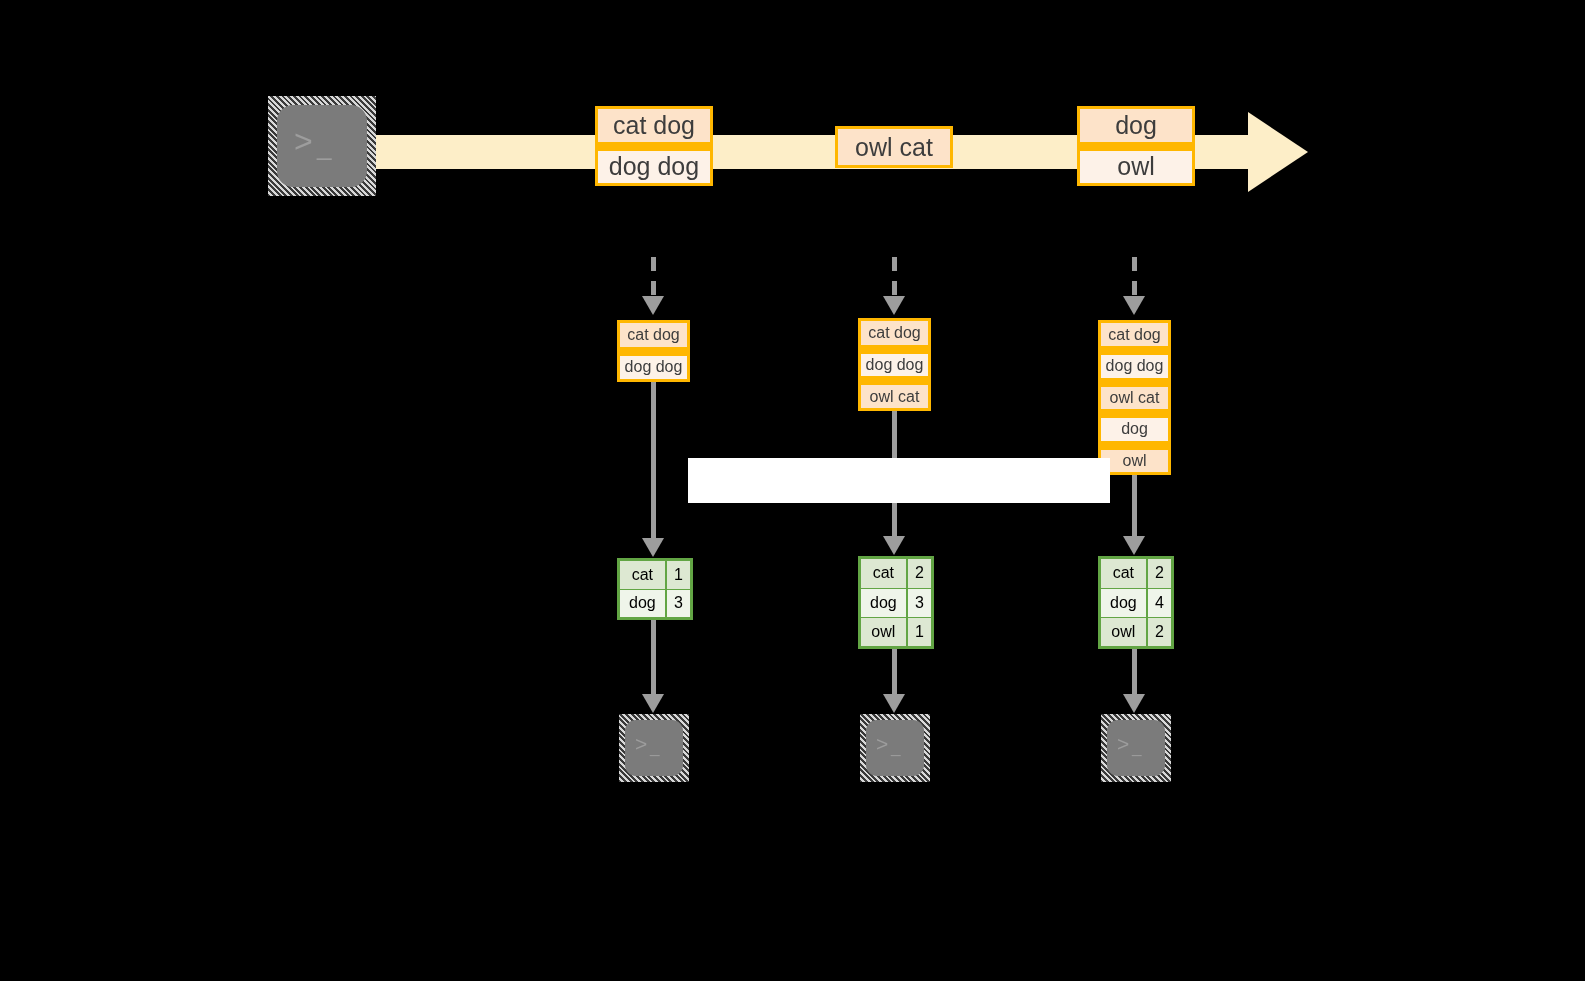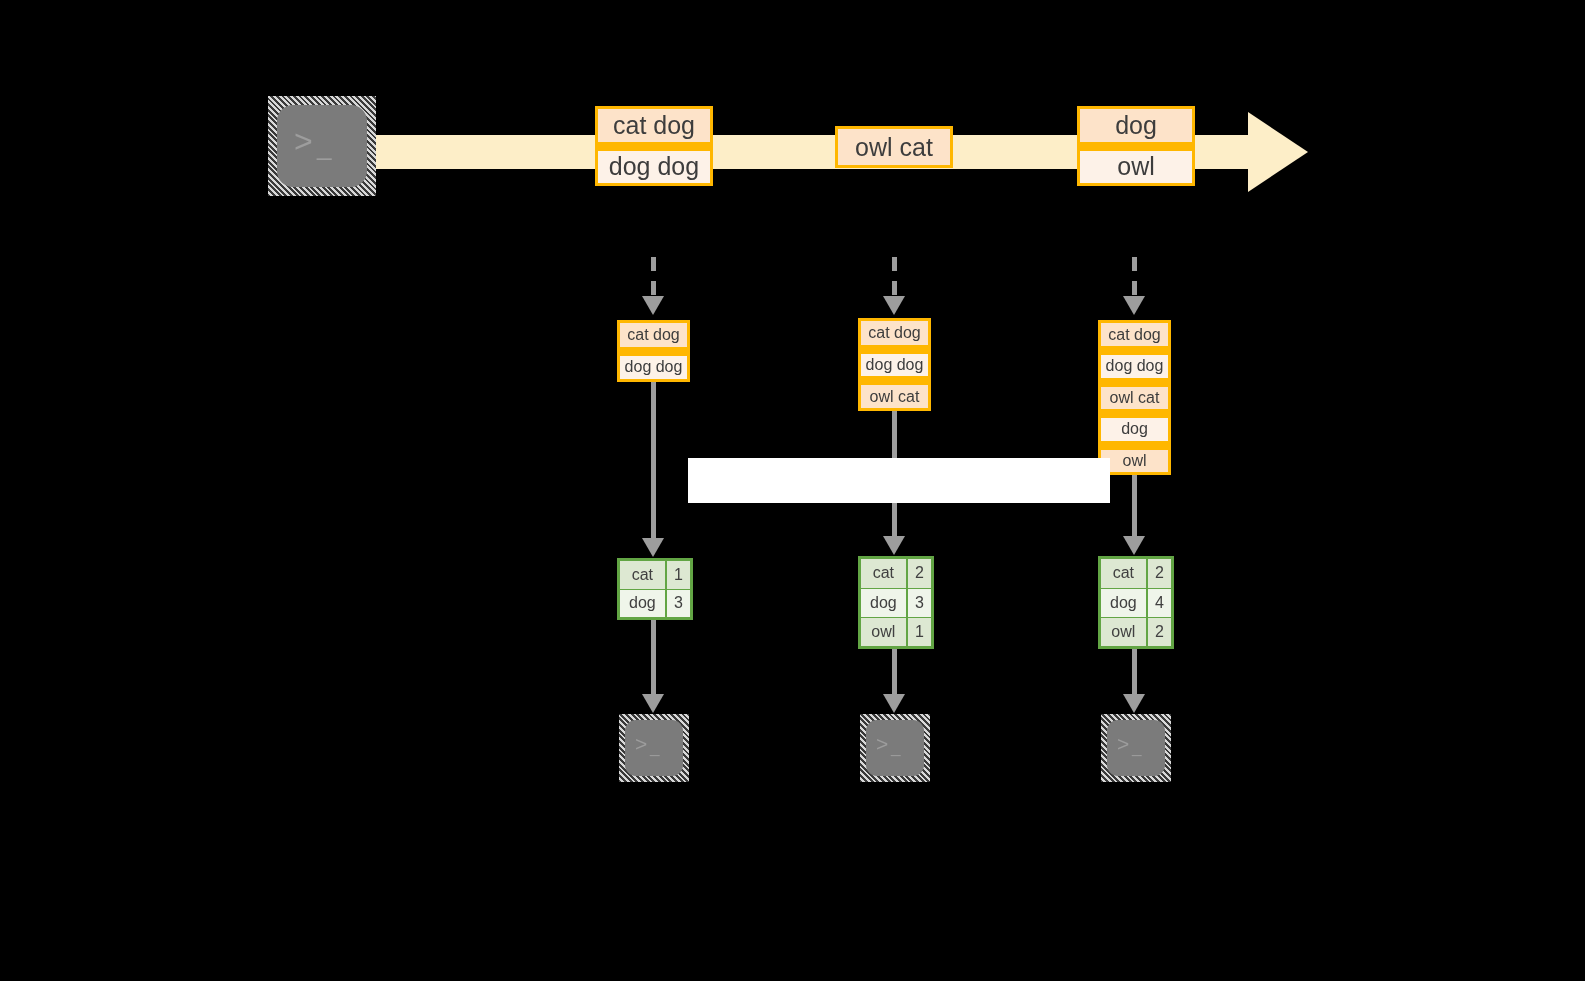--- a/index.html
+++ b/index.html
@@ -119,21 +119,21 @@
   .gbox .grow {
     display: flex;
     height: 31px;
   }
   .gbox .grow + .grow { border-top: 1px solid #62a544; }
   .gbox .gcell {
     display: flex;
     align-items: center;
     justify-content: center;
     font-size: 16px;
-    color: #404040;
+    color: #000000;
   }
   .gbox .gcell.word { width: 46px; }
   .gbox .gcell.cnt  { width: 26px; border-left: 2px solid #62a544; }
   .gbox .grow.dark .gcell { background: #dde8d2; }
   .gbox .grow.light .gcell { background: #eff5ea; }
 
   .gb1 { left: 617px; top: 558px; width: 76px; height: 62px; }
   .gb2 { left: 858px; top: 556px; width: 76px; height: 93px; }
   .gb3 { left: 1098px; top: 556px; width: 76px; height: 93px; }
 

